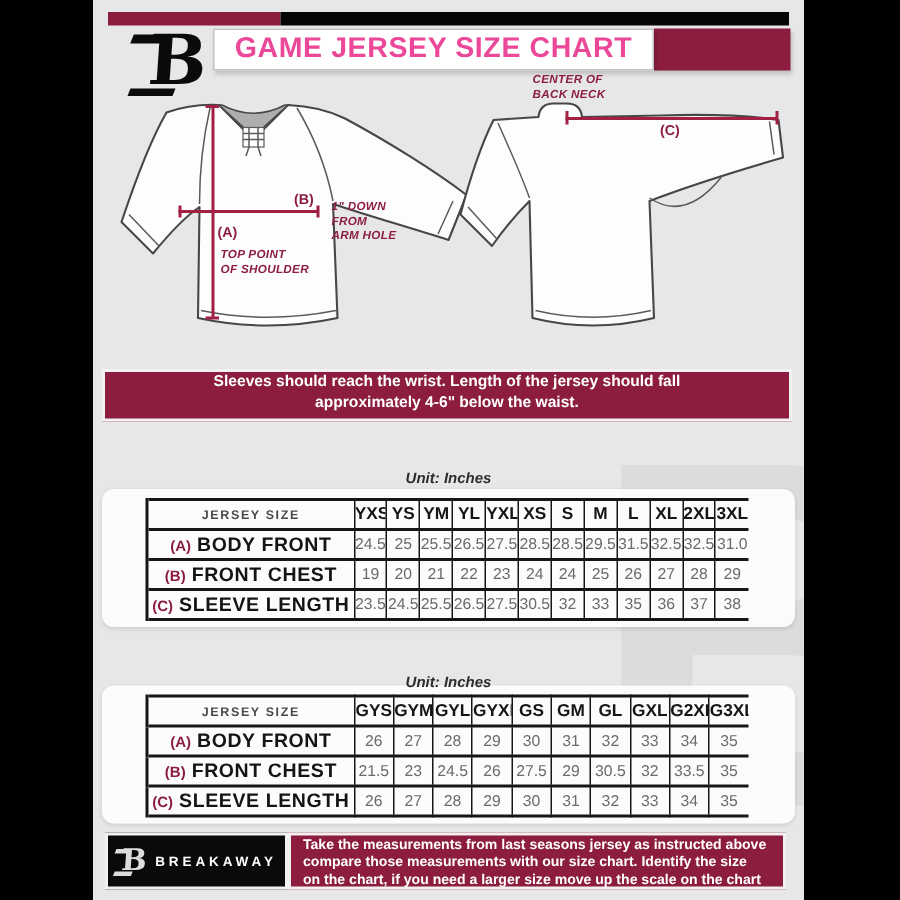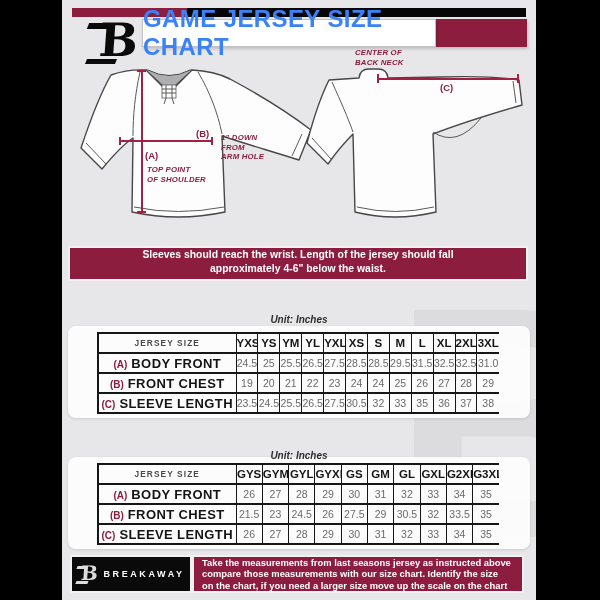--- a/index.html
+++ b/index.html
@@ -12,21 +12,21 @@
   .watermark { position:absolute; left:330px; top:258px; font-size:330px; line-height:330px;
     font-weight:bold; color:rgba(40,40,55,0.055); z-index:1; pointer-events:none;
     font-family:"Liberation Sans",sans-serif; }
 
   
   .topbar-maroon { position:absolute; left:10px; top:8px; width:115px; height:9px; background:#8c1d3e; z-index:2; }
   .topbar-black  { position:absolute; left:125px; top:8px; width:339px; height:9px; background:#060606; z-index:2; }
   .title-box { position:absolute; left:80px; top:19px; width:294px; height:28px; background:#fff;
     border:1px solid #c2c2c6; box-shadow:1px 2px 3px rgba(0,0,0,.18); z-index:3;
     display:flex; align-items:center; justify-content:center; }
-  .title-text { font-size:24px; font-weight:bold; letter-spacing:.4px; color:#3b82f6; }
+  .title-text { font-size:19px; font-weight:bold; letter-spacing:.4px; color:#ec4899; }
   .title-accent { position:absolute; left:374px; top:19px; width:91px; height:28px; background:#8c1d3e; z-index:2;
     box-shadow:1px 2px 3px rgba(0,0,0,.18); }
 
   
   .logo { position:absolute; left:24px; top:14px; width:54px; height:56px; z-index:3; }
   .logo-letter { position:absolute; right:2px; top:0px; font-family:"DejaVu Serif",serif; font-weight:bold;
     font-size:46px; line-height:52px; color:#0a0a0a; transform:skewX(-4deg); }
   .logo-bar-top { position:absolute; left:2px; top:9px; width:26px; height:6px; background:#0a0a0a; transform:skewX(-22deg); }
   .logo-bar-bottom { position:absolute; left:0px; top:45px; width:30px; height:5px; background:#0a0a0a; transform:skewX(-22deg); }
 

